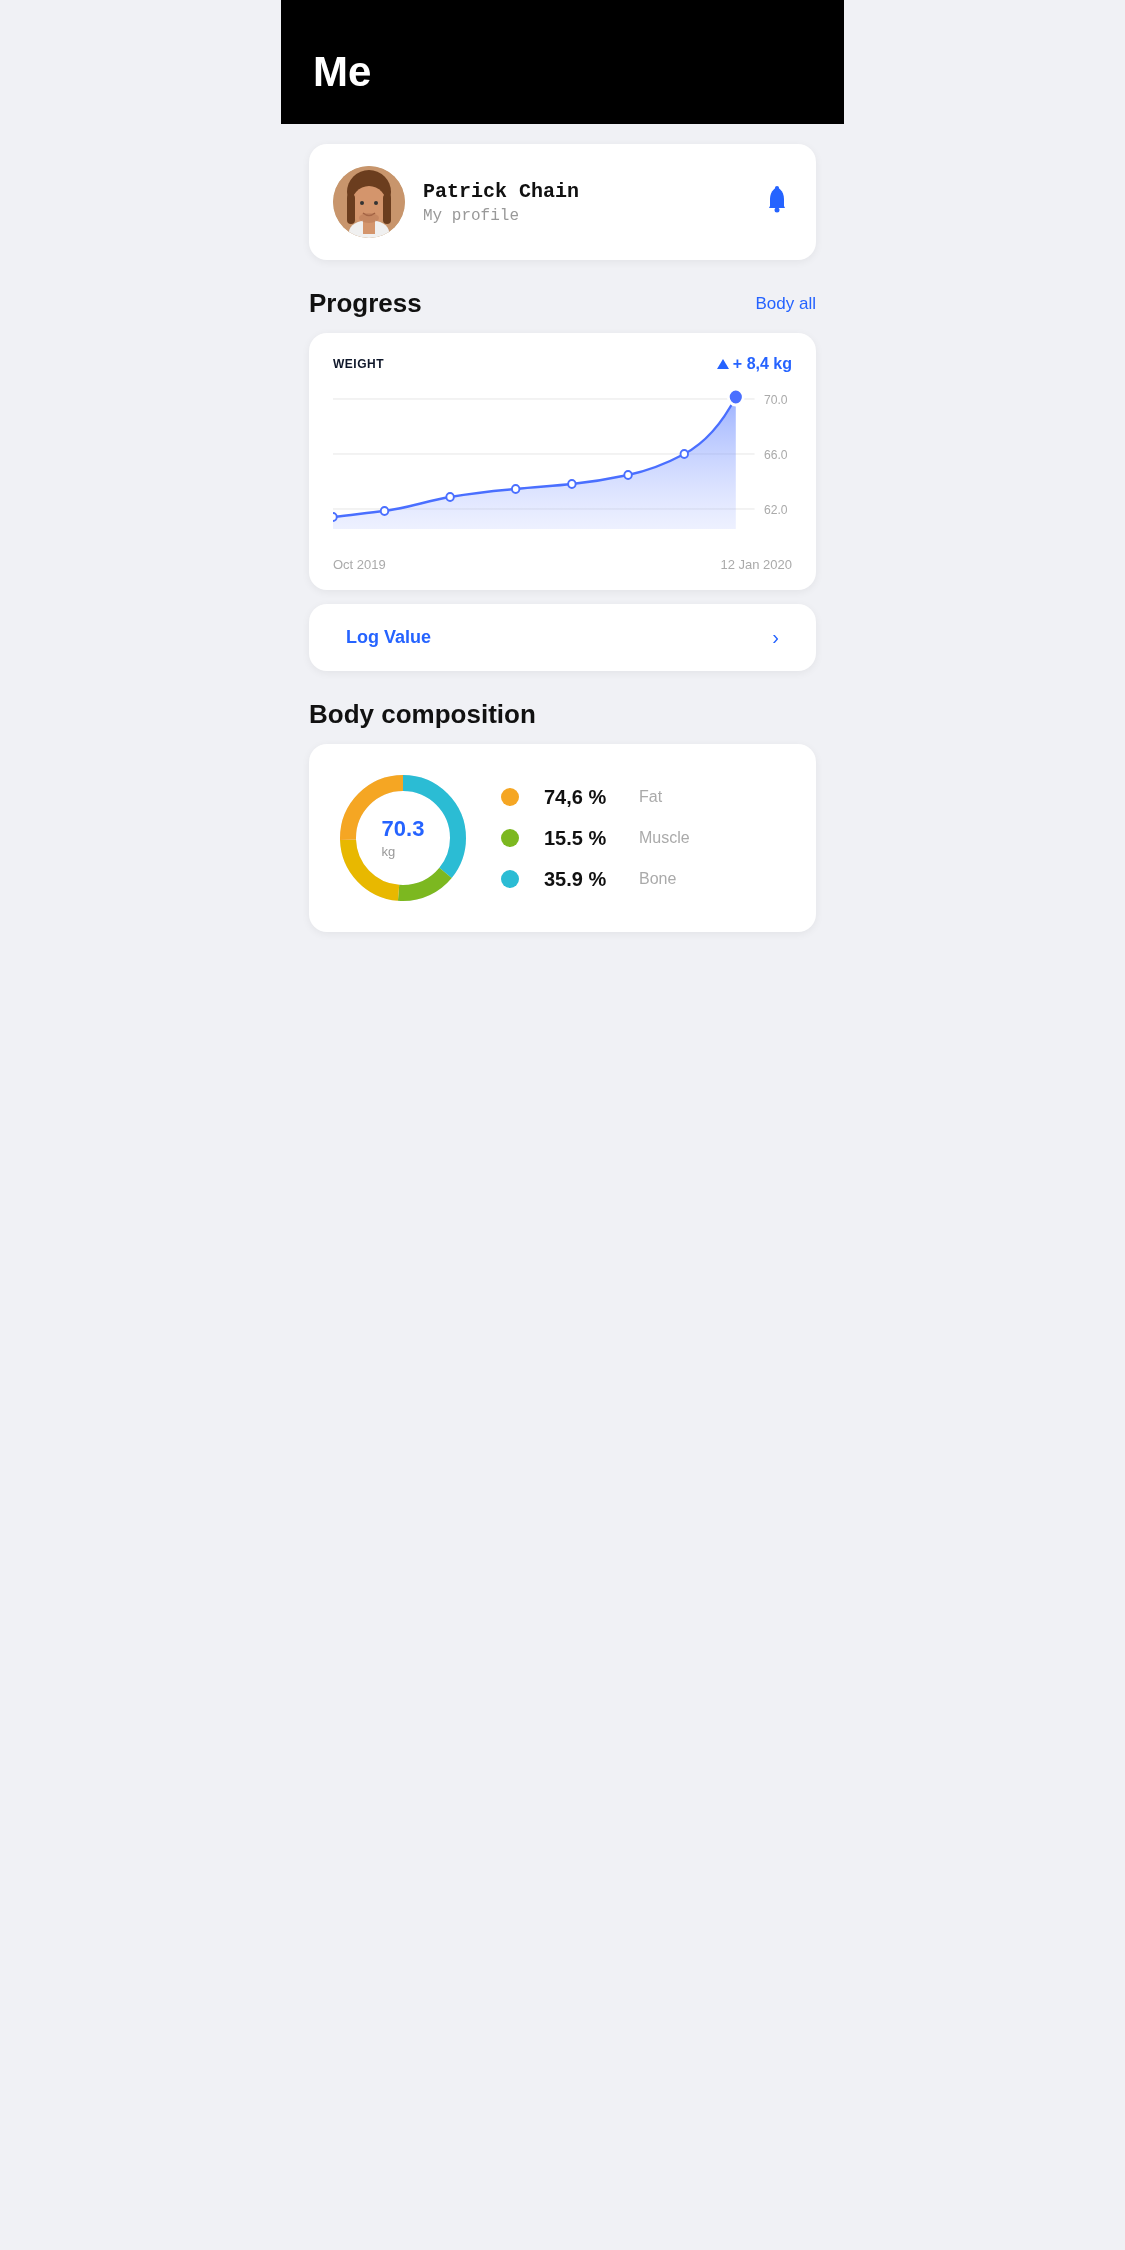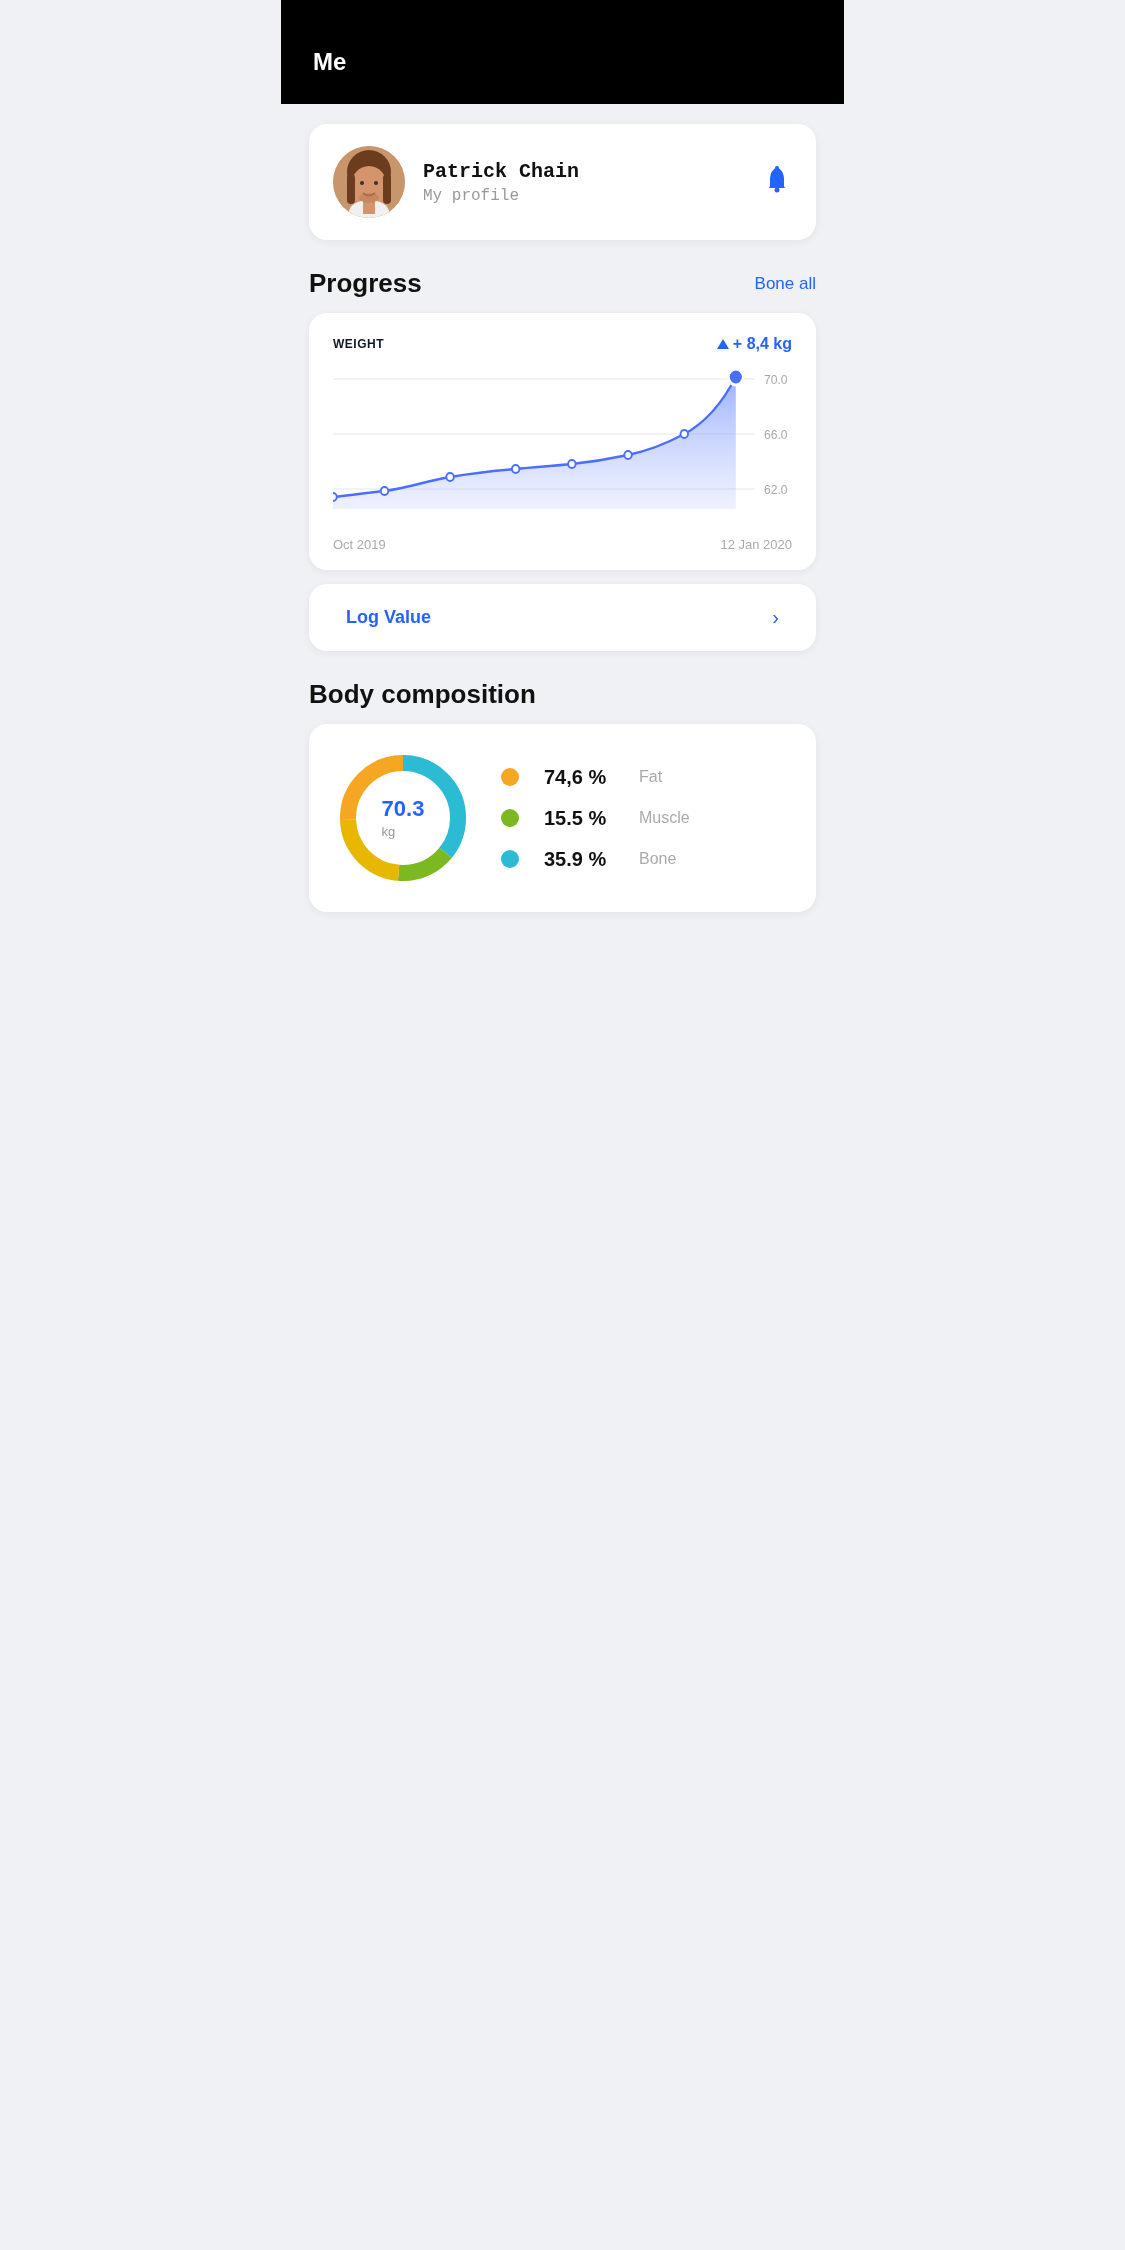--- a/index.html
+++ b/index.html
@@ -13,21 +13,21 @@
       margin: 0 auto;
     }
 
     
     .header {
       background: #000;
       padding: 48px 32px 28px;
     }
     .header-title {
       color: #fff;
-      font-size: 24px;
+      font-size: 42px;
       font-weight: 700;
     }
 
     
     .content {
       padding: 20px 28px;
       background: #f0f1f5;
     }
 
     
@@ -288,21 +288,21 @@
         <path d="M15 3C15 3 8 6 8 15V22H22V15C22 6 15 3 15 3Z" fill="#2563ff"></path>
         <path d="M8 22H22L23 24H7L8 22Z" fill="#2563ff"></path>
         <circle cx="15" cy="26" r="2.5" fill="#2563ff"></circle>
         <rect x="13" y="2" width="4" height="3" rx="2" fill="#2563ff"></rect>
       </svg>
     </div>
   </div>
 
   <div class="section-header">
     <span class="section-title">Progress</span>
-    <a class="show-all-link">Bone all</a>
+    <a class="show-all-link">Body all</a>
   </div>
 
   <div class="weight-card">
     <div class="weight-header">
       <span class="weight-label">WEIGHT</span>
       <div class="weight-change">
         <div class="arrow-up"></div>
         <span>+ 8,4 kg</span>
       </div>
     </div>

